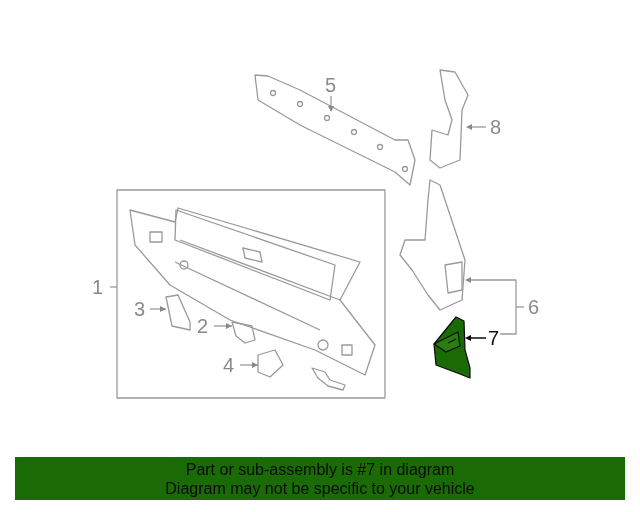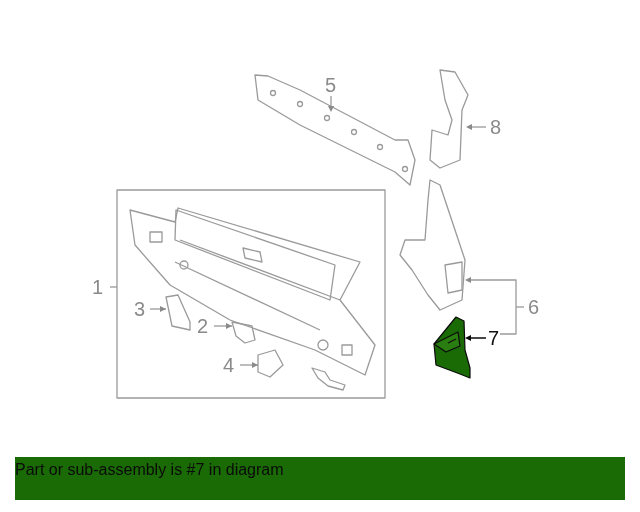--- a/index.html
+++ b/index.html
@@ -1,20 +1,20 @@
 <!DOCTYPE html>
 <html><head>
 <meta charset="utf-8">
 <style>
   html, body { margin:0; padding:0; background:#ffffff; }
   body { width:640px; height:512px; position:relative; overflow:hidden; font-family:"Liberation Sans", sans-serif; }
   #diagram { position:absolute; left:0; top:0; width:640px; height:450px; }
   .callout { position:absolute; font-size:20px; color:#8a8a8a; line-height:1; }
   .callout.hl { color:#111111; }
-  #banner { position:absolute; left:15px; top:457px; width:610px; height:43px; background:#1a6b06; color:#0b0b0b; text-align:left; font-size:16px; line-height:19px; padding-top:3px; box-sizing:border-box; }
+  #banner { position:absolute; left:15px; top:457px; width:610px; height:43px; background:#1a6b06; color:#0b0b0b; text-align:center; font-size:16px; line-height:19px; padding-top:3px; box-sizing:border-box; }
 </style>
 </head>
 <body>
 
 <div id="diagram">
   <svg width="640" height="450" viewBox="0 0 640 450">
     <g fill="none" stroke="#9a9a9a" stroke-width="1.3" stroke-linejoin="round">
 
       <rect x="117" y="190" width="268" height="208"></rect>
 
@@ -84,13 +84,14 @@
   <span class="callout" style="left:134px;top:299px;">3</span>
   <span class="callout" style="left:223px;top:355px;">4</span>
   <span class="callout" style="left:325px;top:75px;">5</span>
   <span class="callout" style="left:528px;top:297px;">6</span>
   <span class="callout hl" style="left:488px;top:328px;">7</span>
   <span class="callout" style="left:490px;top:117px;">8</span>
 </div>
 
 <div id="banner">
   <div>Part or sub-assembly is #7 in diagram</div>
+  <div>Diagram may not be specific to your vehicle</div>
 </div>
 
 </body></html>

